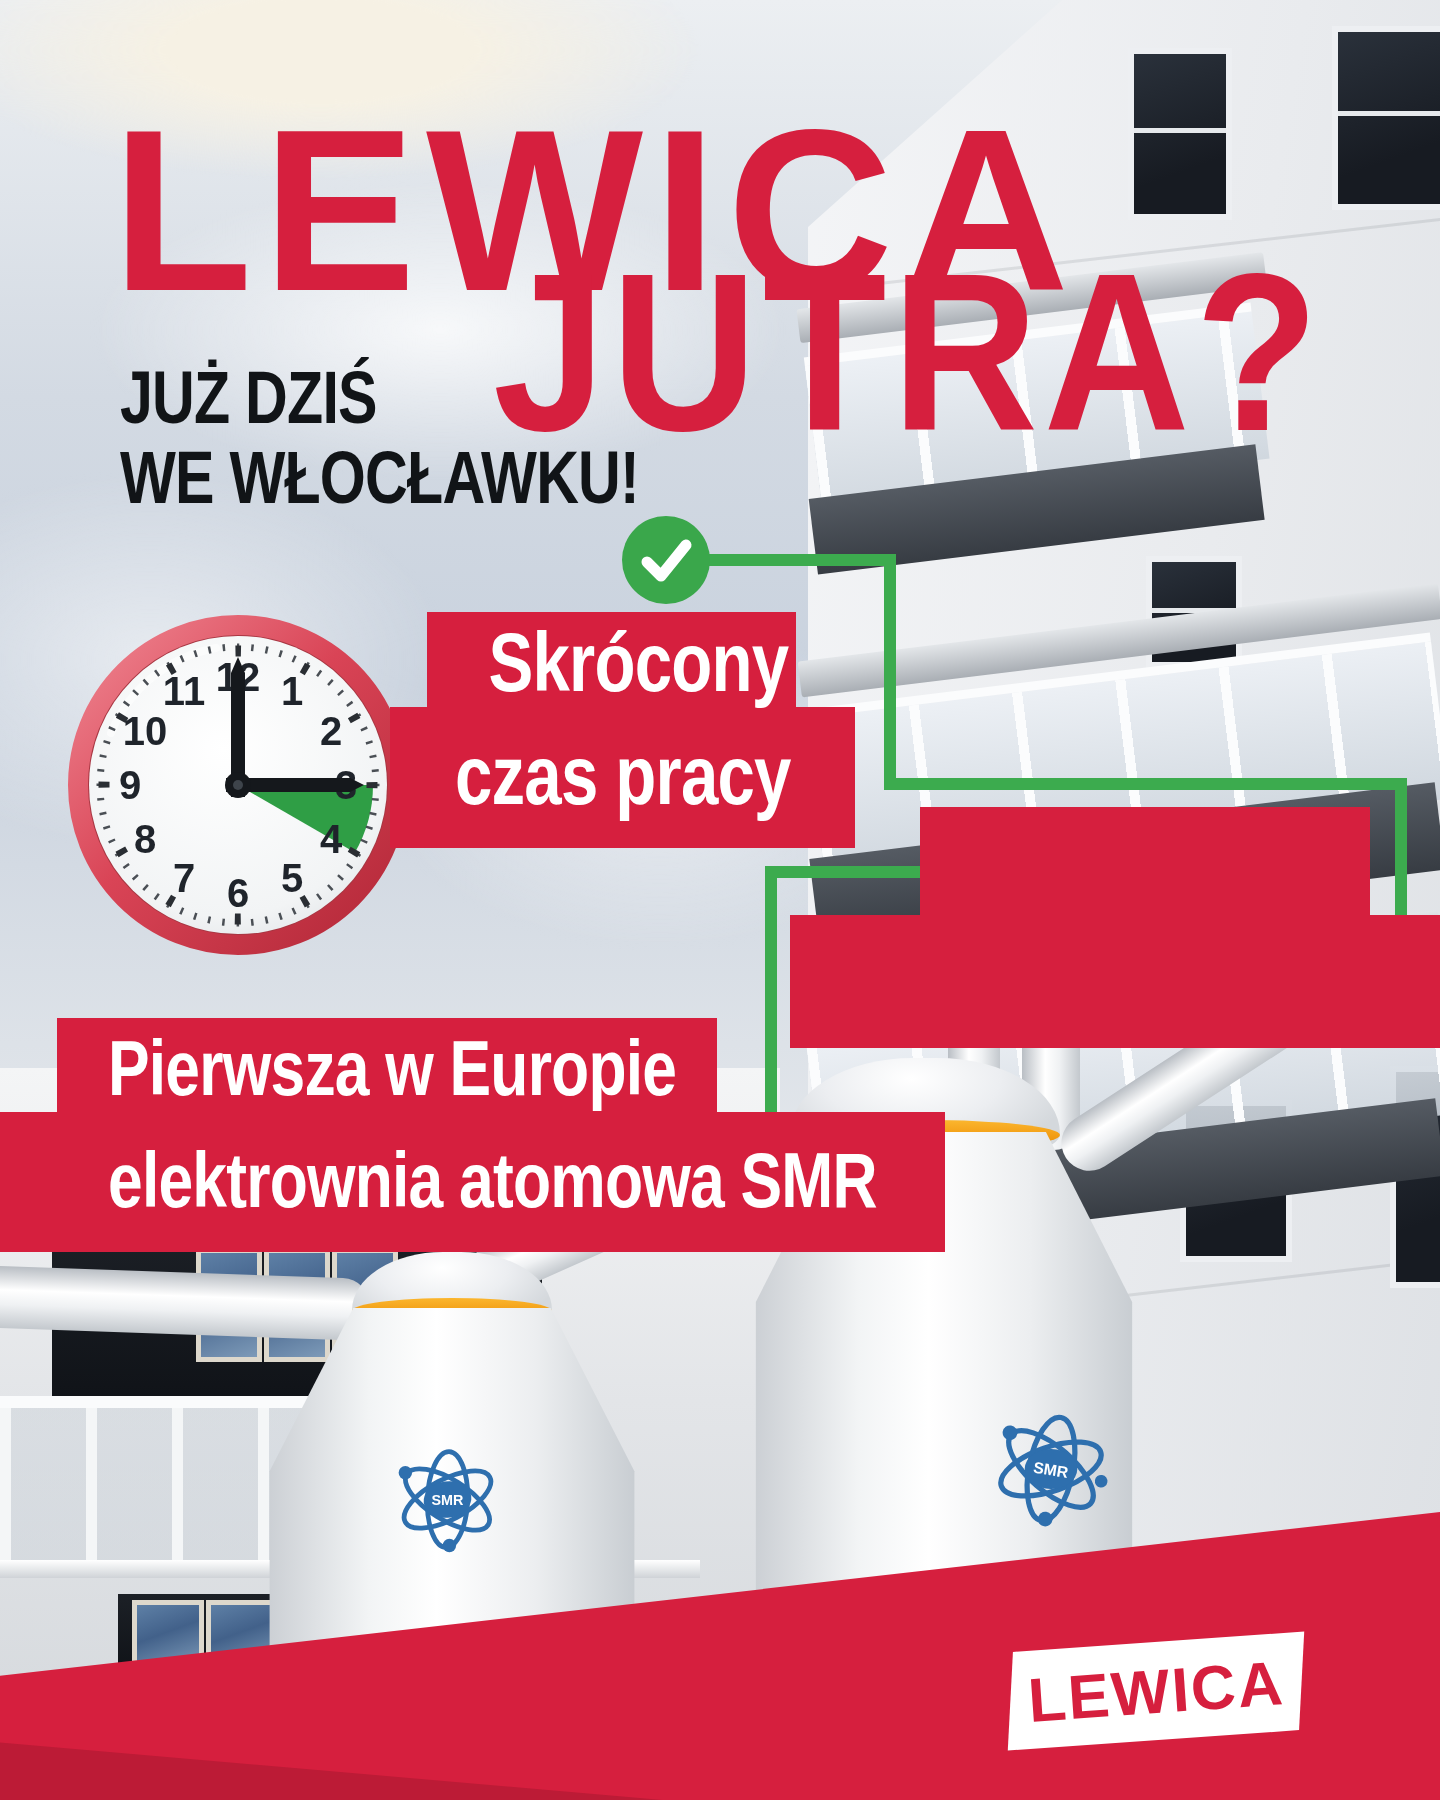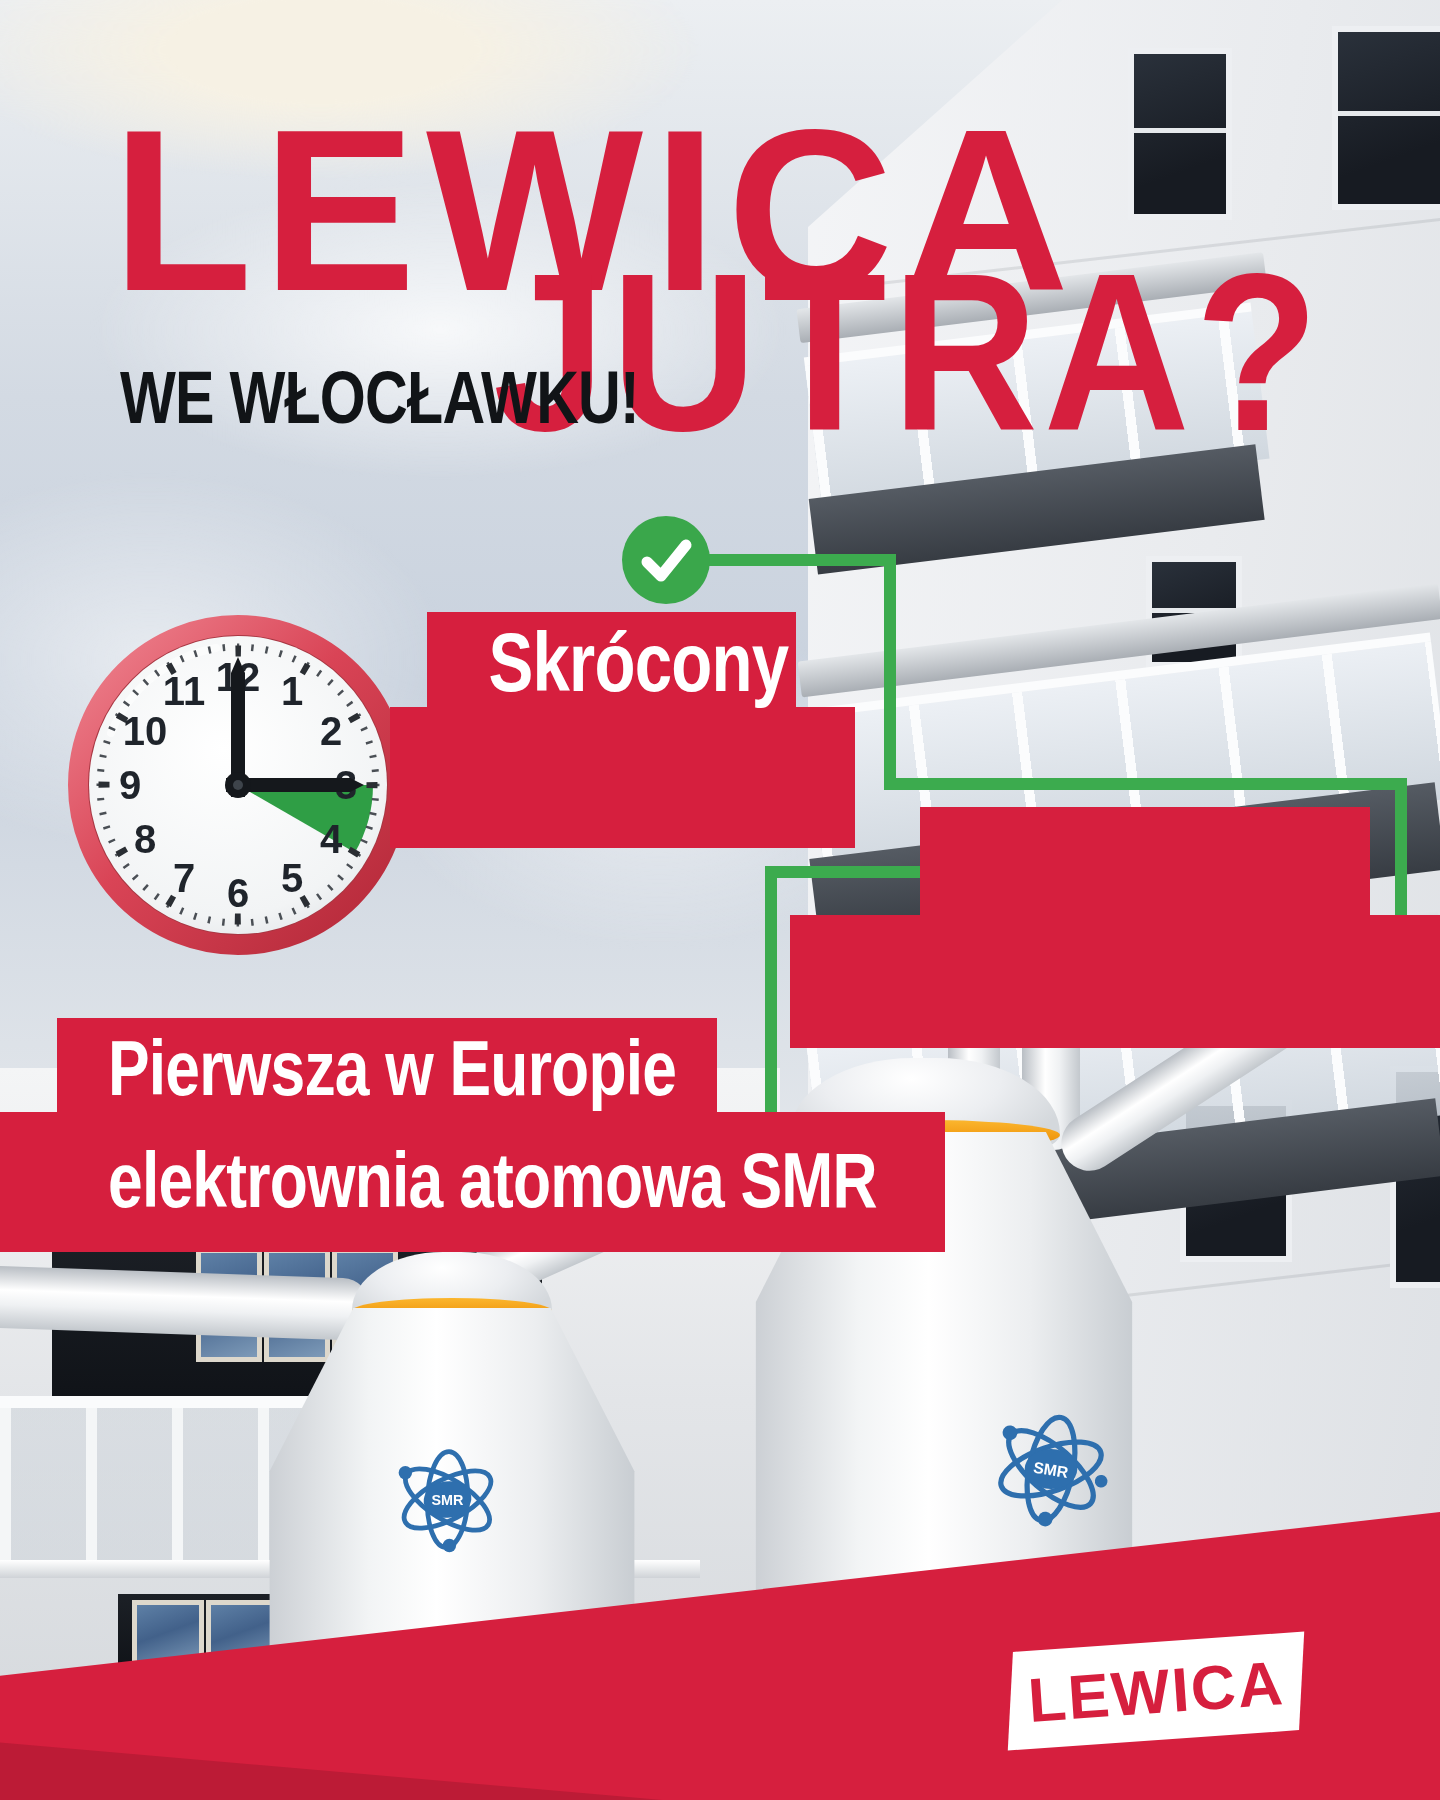--- a/index.html
+++ b/index.html
@@ -208,33 +208,37 @@
     <path d="M165,184 L165,60 L172,44 L179,60 L179,184 Z" fill="#15181c"></path>
     <path d="M160,165 L284,165 L298,172 L284,179 L160,179 Z" fill="#15181c"></path>
     <circle cx="172" cy="172" r="13" fill="#15181c"></circle>
     <circle cx="172" cy="172" r="5" fill="#3e444b"></circle>
   </svg>
 
   <div class="abs headline" style="left:112px;top:96px;font-size:230px;letter-spacing:10px;">LEWICA</div>
   <div class="abs headline" style="left:493px;top:240px;font-size:225px;letter-spacing:6px;transform:scaleX(.9);transform-origin:left center;">JUTRA?</div>
 
   <div class="abs blacktxt" style="left:120px;top:358px;">
+    <div><span class="cond condL">JUŻ DZIŚ</span></div>
     <div><span class="cond condL">WE WŁOCŁAWKU!</span></div>
   </div>
 
   <svg class="abs" style="left:620px;top:514px;" width="92" height="92" viewBox="0 0 92 92">
     <circle cx="46" cy="46" r="44" fill="#3aa74b"></circle>
     <path d="M27,48 L41,62 L66,31" fill="none" stroke="#ffffff" stroke-width="11" stroke-linecap="round" stroke-linejoin="round"></path>
   </svg>
 
   <div class="abs redbox" style="left:427px;top:612px;width:369px;height:97px;"></div>
   <div class="abs redbox" style="left:390px;top:707px;width:465px;height:141px;"></div>
   <div class="abs boxtxt" style="left:427px;top:612px;width:422px;height:100px;font-size:84px;">
       <span class="cond">Skrócony</span>
     </div>
+  <div class="abs boxtxt" style="left:390px;top:707px;width:465px;height:136px;font-size:84px;">
+      <span class="cond">czas pracy</span>
+    </div>
 
   <div class="abs redbox" style="left:920px;top:807px;width:450px;height:110px;"></div>
   <div class="abs redbox" style="left:790px;top:915px;width:650px;height:133px;"></div>
 
   <div class="abs redbox" style="left:57px;top:1018px;width:660px;height:96px;"></div>
   <div class="abs redbox" style="left:0;top:1112px;width:945px;height:140px;"></div>
   <div class="abs boxtxt" style="left:108px;top:1112px;width:830px;height:136px;font-size:78px;justify-content:flex-start;">
       <span class="cond condL">elektrownia atomowa SMR</span>
     </div>
   <div class="abs boxtxt" style="left:108px;top:1018px;width:600px;height:100px;font-size:78px;justify-content:flex-start;">

